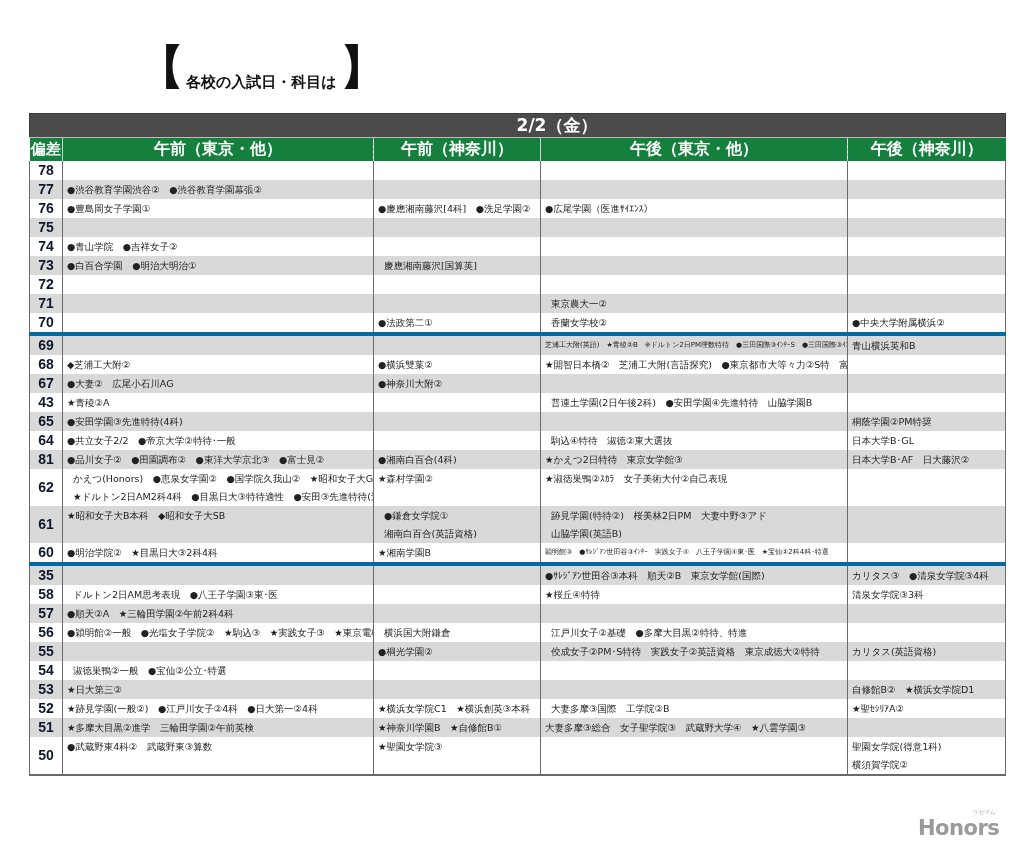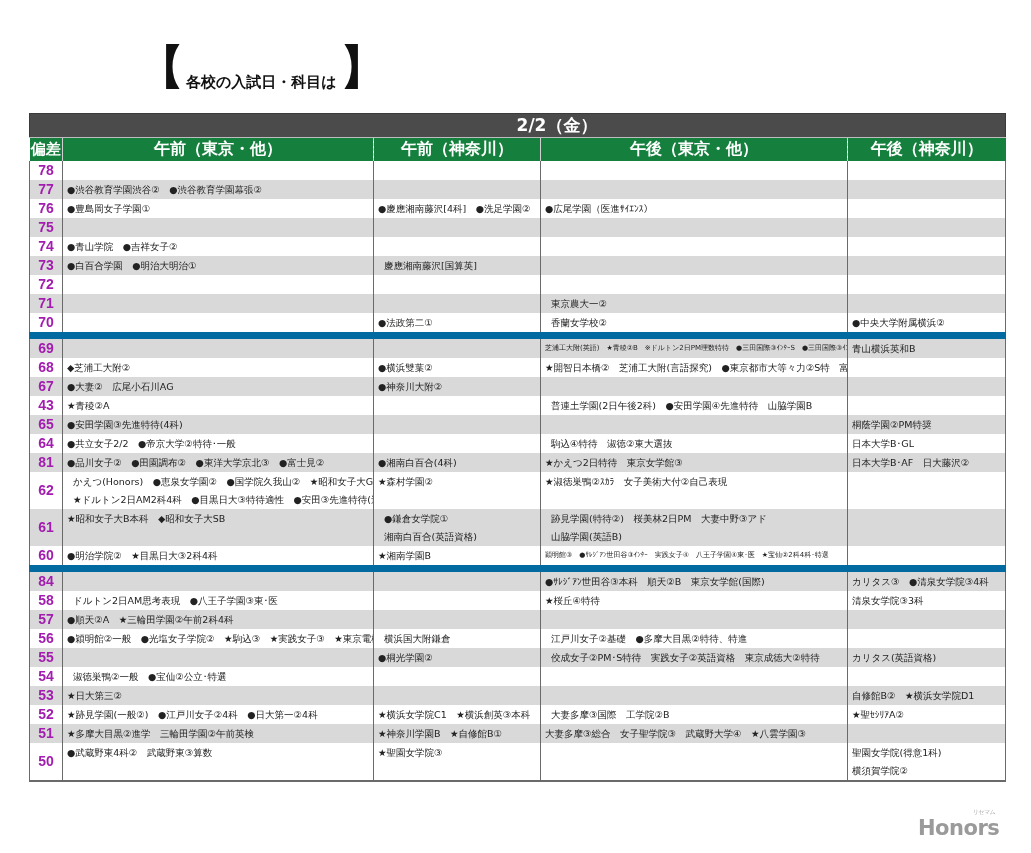--- a/index.html
+++ b/index.html
@@ -38,25 +38,25 @@
   .head-row th.sc { border-right: 1px solid #cfcfcf; font-size: 15px; }
   .head-row th.dash { border-right: 1px dashed #cfcfcf; }
   .head-row th.solid { border-right: 1px solid #cfcfcf; }
 
   .sched tbody td {
     font-size: 9.5px; line-height: 17px; padding: 1px 0 0 4px;
     vertical-align: top; border-right: 1px solid #6a6a6a; color: #222;
   }
   .sched tbody td.score {
     font-size: 14px; font-weight: bold; text-align: center; vertical-align: middle;
-    padding: 0; color: #a21caf; border-left: 1px solid #6a6a6a; font-family: "Liberation Sans", sans-serif;
+    padding: 0; color: #0f172a; border-left: 1px solid #6a6a6a; font-family: "Liberation Sans", sans-serif;
   }
   .sched tbody tr.even td { background: #ffffff; }
   .sched tbody tr.odd td { background: #d9d9d9; }
-  .sched tbody tr.sep td { border-top: 7px solid #0369a1; }
+  .sched tbody tr.sep td { border-top: 4px solid #0369a1; }
   .sched tbody tr.last td { border-bottom: 2px solid #6a6a6a; }
   .sched tbody td .ln { display: block; height: 18px; }
   .sched tbody td.small { font-size: 7px; }
   .sched tbody td.indent { padding-left: 10px; margin-top: 19px; }
 
   .logo {
     position: absolute; left: 918px; top: 816px;
     font-family: "DejaVu Sans", sans-serif; font-weight: bold; font-size: 21px;
     color: #9a9a9a; letter-spacing: -0.5px;
   }
@@ -378,21 +378,21 @@
           <span class="ln">★湘南学園B</span>
         </td>
         <td class="small">
           <span class="ln">穎明館③　●ｻﾚｼﾞｱﾝ世田谷③ｲﾝﾀｰ　実践女子④　八王子学園④東･医　★宝仙②2科4科･特選</span>
         </td>
         <td>
           <span class="ln"></span>
         </td>
       </tr>
       <tr class="odd sep">
-        <td class="score">84</td>
+        <td class="score">35</td>
         <td>
           <span class="ln"></span>
         </td>
         <td>
           <span class="ln"></span>
         </td>
         <td>
           <span class="ln">●ｻﾚｼﾞｱﾝ世田谷③本科　順天②B　東京女学館(国際)</span>
         </td>
         <td>

